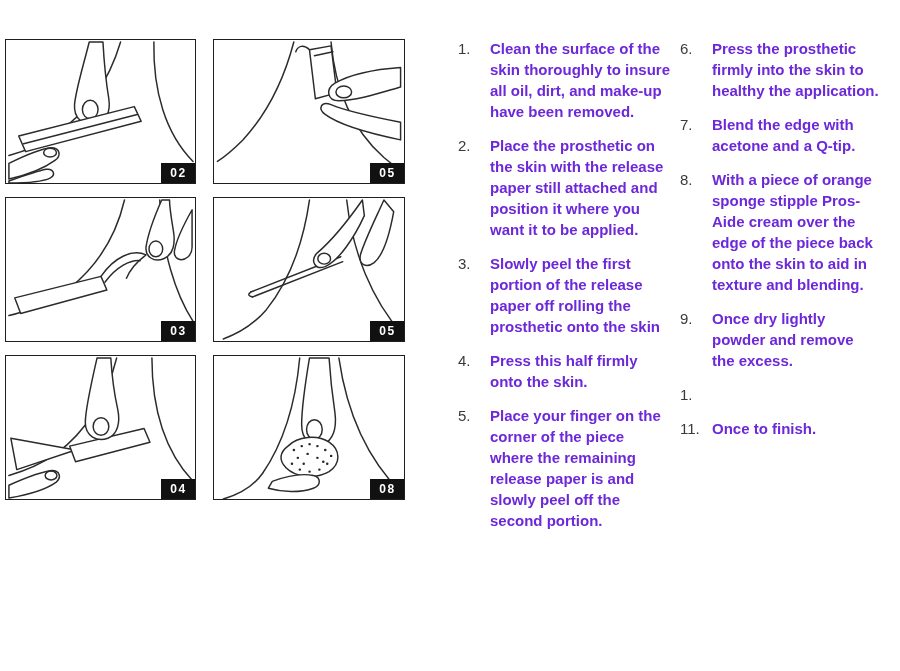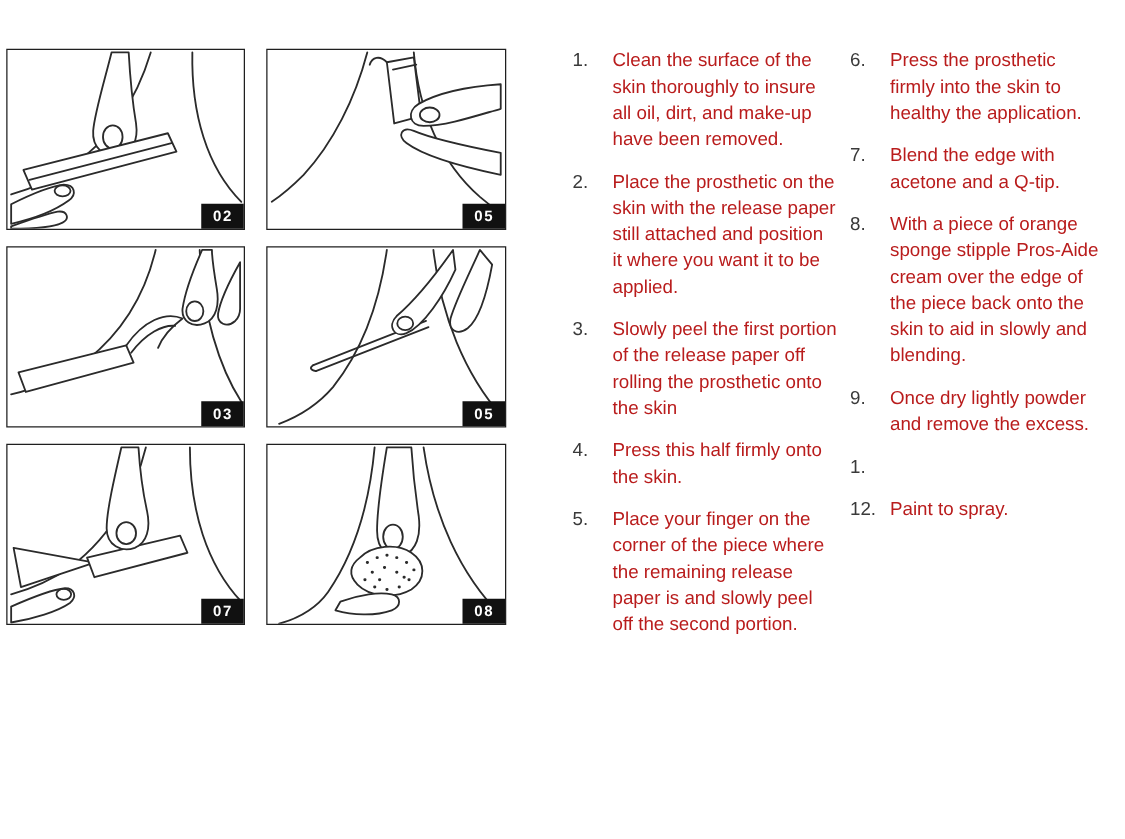--- a/index.html
+++ b/index.html
@@ -42,21 +42,21 @@
   .instr-col { position: absolute; top: 38px; }
   .instr-col.c1 { left: 458px; width: 212px; }
   .instr-col.c2 { left: 680px; width: 200px; }
   .item { display: flex; margin-bottom: 13px; }
   .num {
     flex: 0 0 32px;
     font-size: 15px; line-height: 21px; color: #3a3a3a;
   }
   .txt {
     flex: 1 1 auto;
-    font-size: 15px; line-height: 21px; color: #b91c1c;
+    font-size: 15px; line-height: 21px; color: #6d28d9; font-weight: bold;
   }
 
   
   .art { stroke: #2b2b2b; stroke-width: 1.5; fill: none; stroke-linecap: round; stroke-linejoin: round; }
   .art-fill { stroke: #2b2b2b; stroke-width: 1.5; fill: #ffffff; stroke-linecap: round; stroke-linejoin: round; }
   .dots { stroke: #2b2b2b; stroke-width: 2.4; fill: none; stroke-linecap: round; }
 </style>
 </head>
 <body>
 
@@ -125,21 +125,21 @@
       <svg viewBox="0 0 191 146" aria-hidden="true">
         <path class="art" d="M112,2 C102,42 82,76 50,100 C34,111 16,118 2,122"></path>
         <path class="art" d="M148,2 C148,54 162,98 190,128"></path>
         <path class="art-fill" d="M4,84 L70,96 L10,116 Z"></path>
         <path class="art-fill" d="M64,92 L140,74 L146,88 L70,108 Z"></path>
         <path class="art-fill" d="M92,2 C86,28 80,54 80,68 C80,82 92,88 103,84 C113,80 116,68 113,54 C109,36 107,18 106,2 Z"></path>
         <ellipse class="art" cx="96" cy="72" rx="8" ry="9"></ellipse>
         <path class="art-fill" d="M2,132 C20,124 36,118 46,117 C54,117 56,124 50,129 C40,136 20,142 2,145 Z"></path>
         <ellipse class="art" cx="45" cy="122" rx="6" ry="4.5"></ellipse>
       </svg>
-      <div class="badge">07</div>
+      <div class="badge">04</div>
     </div>
 
     <div class="panel">
       <svg viewBox="0 0 191 146" aria-hidden="true">
         <path class="art" d="M86,2 C82,46 70,88 48,120 C38,134 22,142 8,146"></path>
         <path class="art" d="M126,2 C134,58 156,106 190,140"></path>
         <path class="art-fill" d="M96,2 C92,26 88,52 88,70 C88,86 98,94 110,90 C120,86 124,74 122,58 C119,38 117,18 116,2 Z"></path>
         <ellipse class="art" cx="101" cy="75" rx="8" ry="10"></ellipse>
         <path class="art-fill" d="M74,92 C84,82 104,80 116,88 C128,96 128,110 116,118 C102,126 82,124 72,114 C64,106 66,98 74,92 Z"></path>
         <path class="dots" d="M80 96h.2 M88 92h.2 M96 90h.2 M104 92h.2 M112 96h.2 M118 102h.2 M114 110h.2 M106 116h.2 M96 118h.2 M86 116h.2 M78 110h.2 M84 104h.2 M94 100h.2 M104 104h.2 M110 108h.2 M90 110h.2"></path>
@@ -177,28 +177,28 @@
     <div class="item">
       <span class="num">6.</span>
       <span class="txt">Press the prosthetic firmly into the skin to healthy the application.</span>
     </div>
     <div class="item">
       <span class="num">7.</span>
       <span class="txt">Blend the edge with acetone and a Q-tip.</span>
     </div>
     <div class="item">
       <span class="num">8.</span>
-      <span class="txt">With a piece of orange sponge stipple Pros-Aide cream over the edge of the piece back onto the skin to aid in slowly and blending.</span>
+      <span class="txt">With a piece of orange sponge stipple Pros-Aide cream over the edge of the piece back onto the skin to aid in texture and blending.</span>
     </div>
     <div class="item">
       <span class="num">9.</span>
       <span class="txt">Once dry lightly powder and remove the excess.</span>
     </div>
     <div class="item">
       <span class="num">1.</span>
     </div>
     <div class="item">
-      <span class="num">12.</span>
-      <span class="txt">Paint to spray.</span>
+      <span class="num">11.</span>
+      <span class="txt">Once to finish.</span>
     </div>
   </div>
 
 </div>
 
 </body></html>

